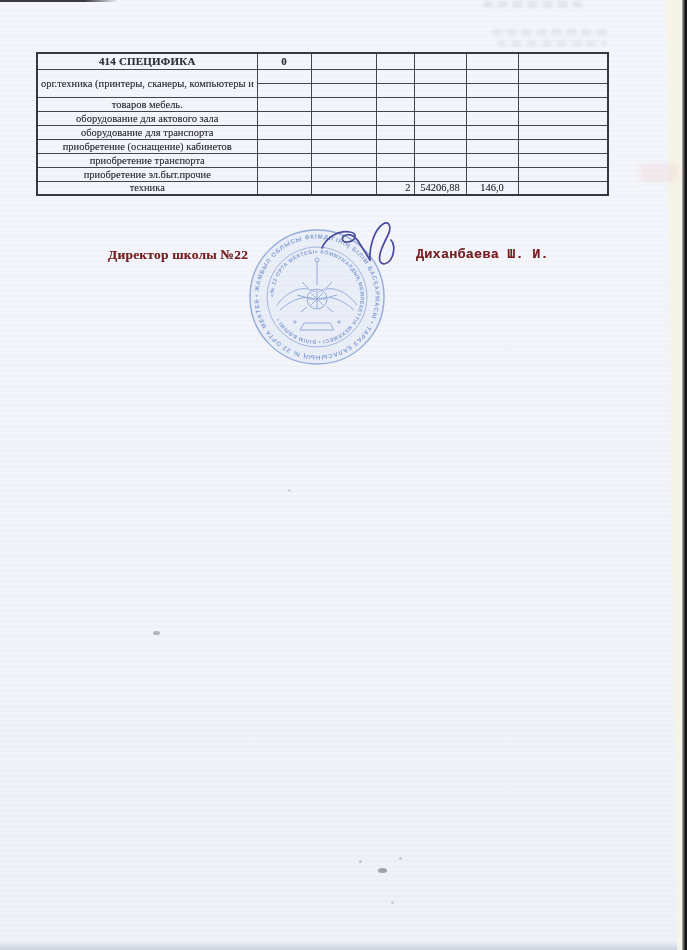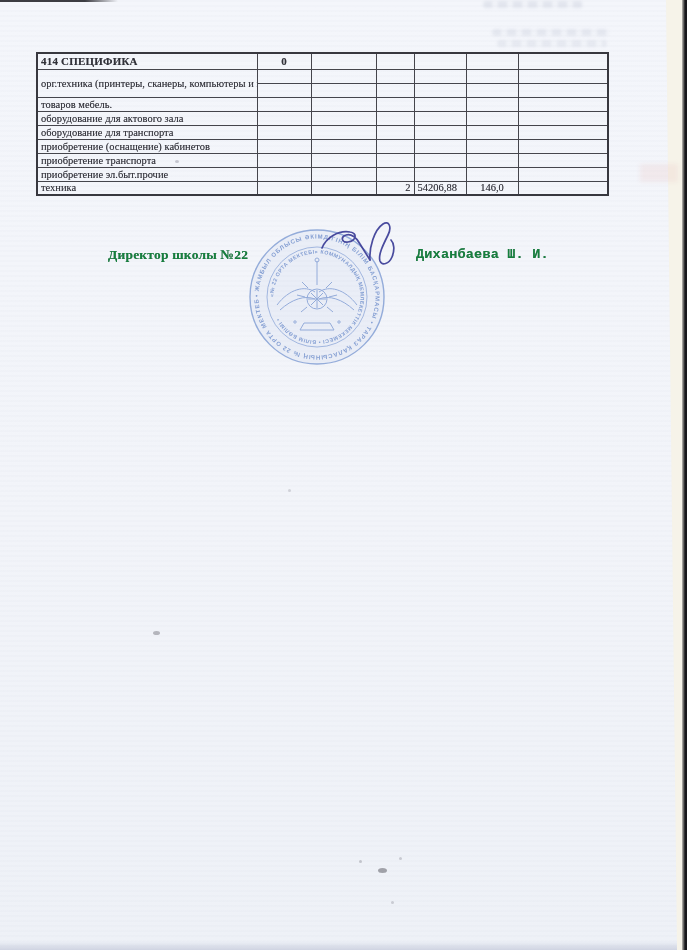--- a/index.html
+++ b/index.html
@@ -44,28 +44,28 @@
     font-size:10.5px;color:#32323a;
     text-shadow:0 0 .5px rgba(50,50,60,.5);
   }
   table.budget td{
     border:1px solid #45454c;padding:0 3px;vertical-align:middle;
     overflow:hidden;white-space:nowrap;
   }
   table.budget{border:2px solid #38383f;}
   tr.hdr{height:16px;}
   tr.row{height:14px;}
-  td.lab{text-align:left;}
+  td.lab{text-align:center;}
   td.wrap2{white-space:pre-line;line-height:13px;vertical-align:middle;}
   td.bold{font-weight:bold;font-size:11px;letter-spacing:.2px;}
   td.center{text-align:center;}
   td.right{text-align:right;}
   
   .sig-label{
-    position:absolute;font-weight:bold;font-size:13.5px;color:#15803d;
+    position:absolute;font-weight:bold;font-size:13.5px;color:#7f1d1d;
     letter-spacing:.2px;text-shadow:0 0 .5px rgba(40,40,55,.5);white-space:nowrap;
   }
   #director-label{left:108px;top:247px;}
   #director-name{left:416px;top:247px;font-family:Liberation Mono, monospace;}
   
   .stamp{position:absolute;left:247px;top:227px;width:140px;height:140px;filter:blur(.3px);}
   .stamp text{font-family:"Liberation Sans","DejaVu Sans",sans-serif;font-weight:bold;}
   .signature{position:absolute;left:312px;top:214px;width:92px;height:56px;}
   .warm-patch{position:absolute;left:640px;top:164px;width:38px;height:18px;
     background:rgba(235,200,195,.25);filter:blur(2px);}

